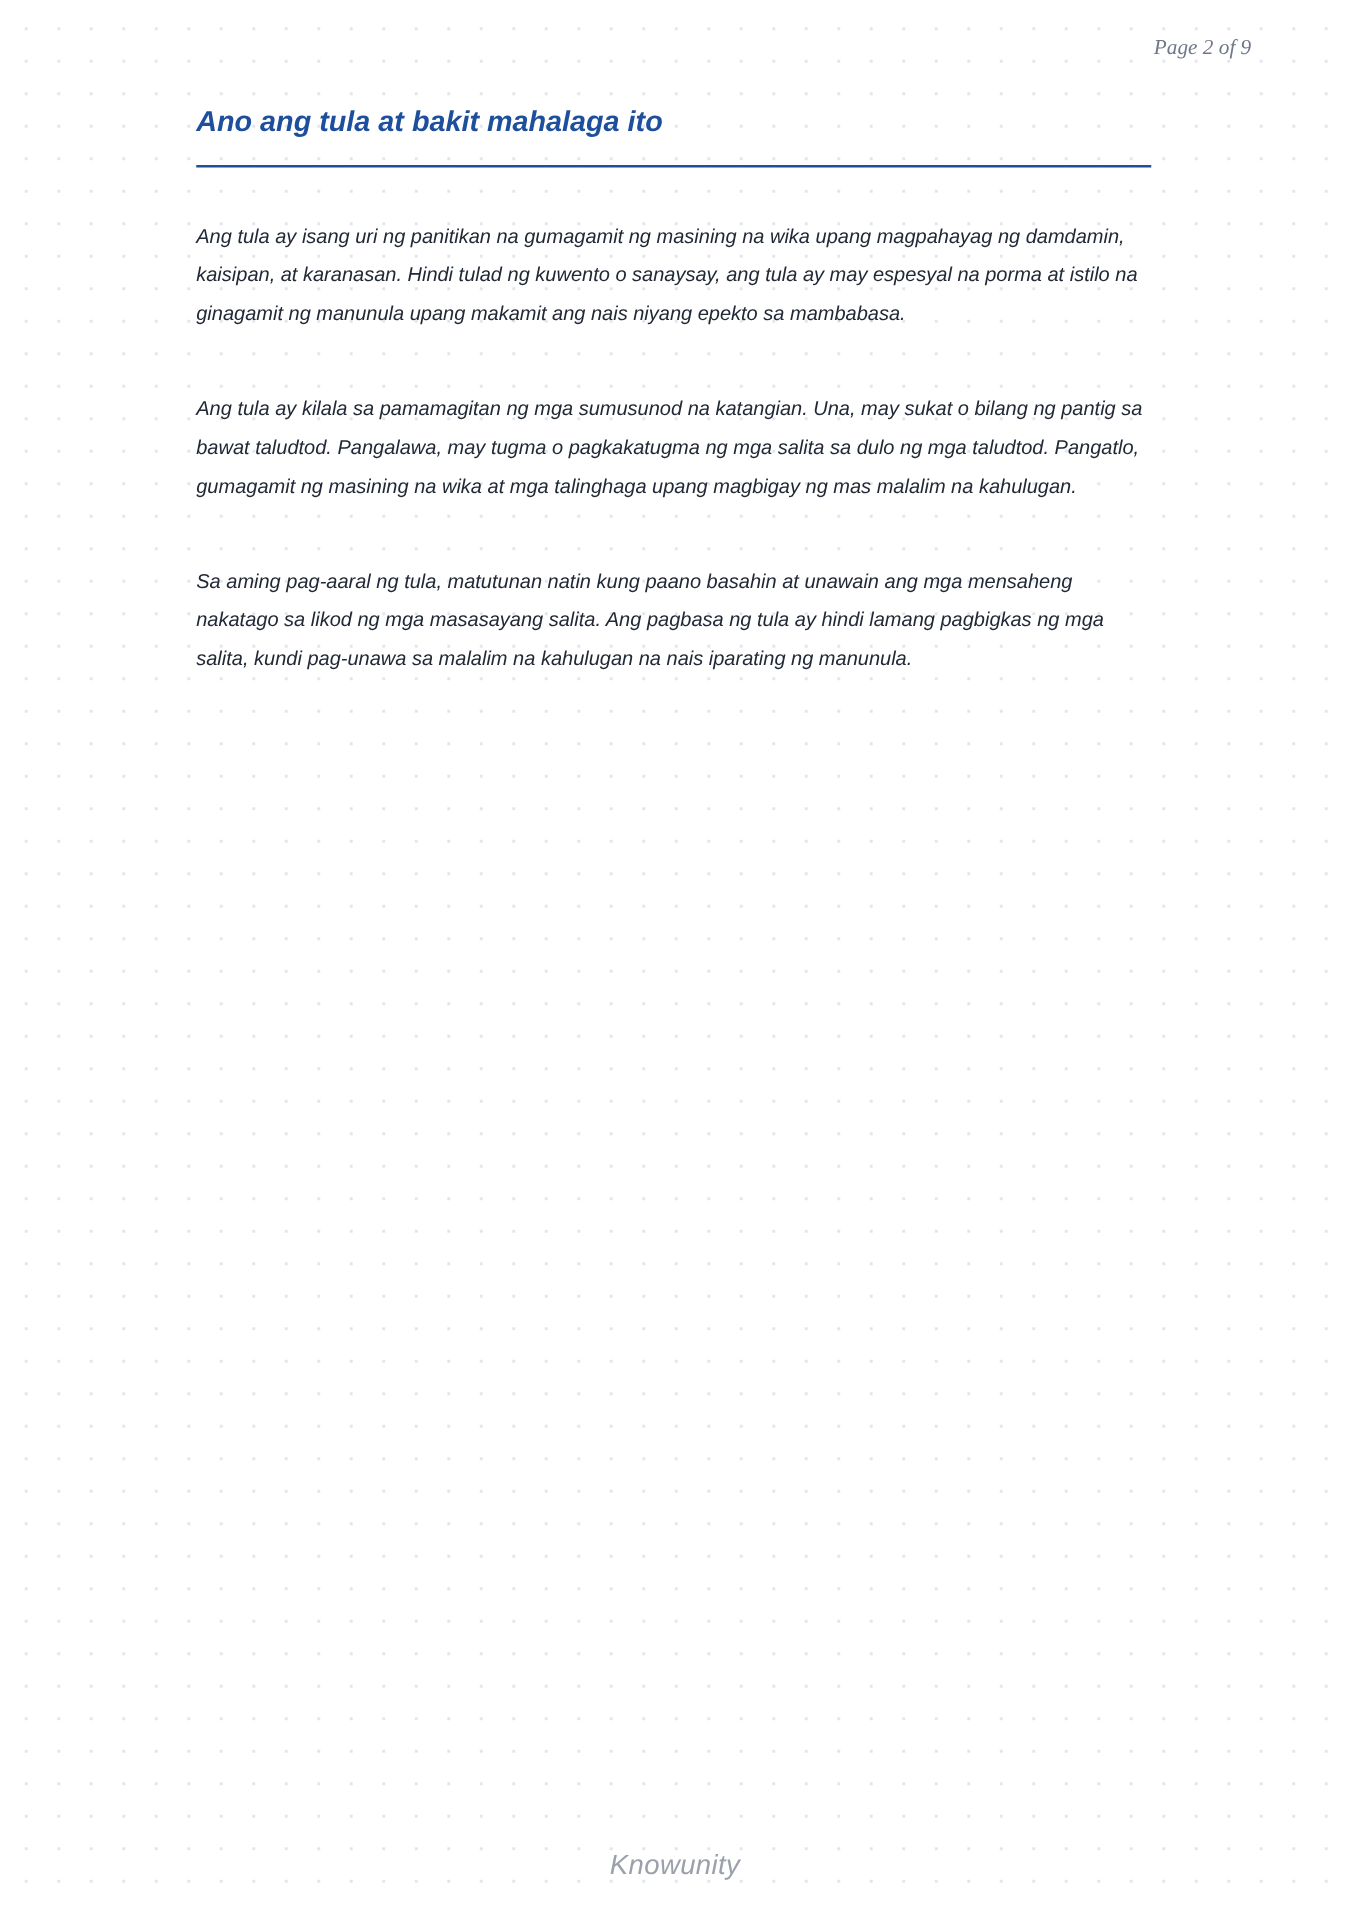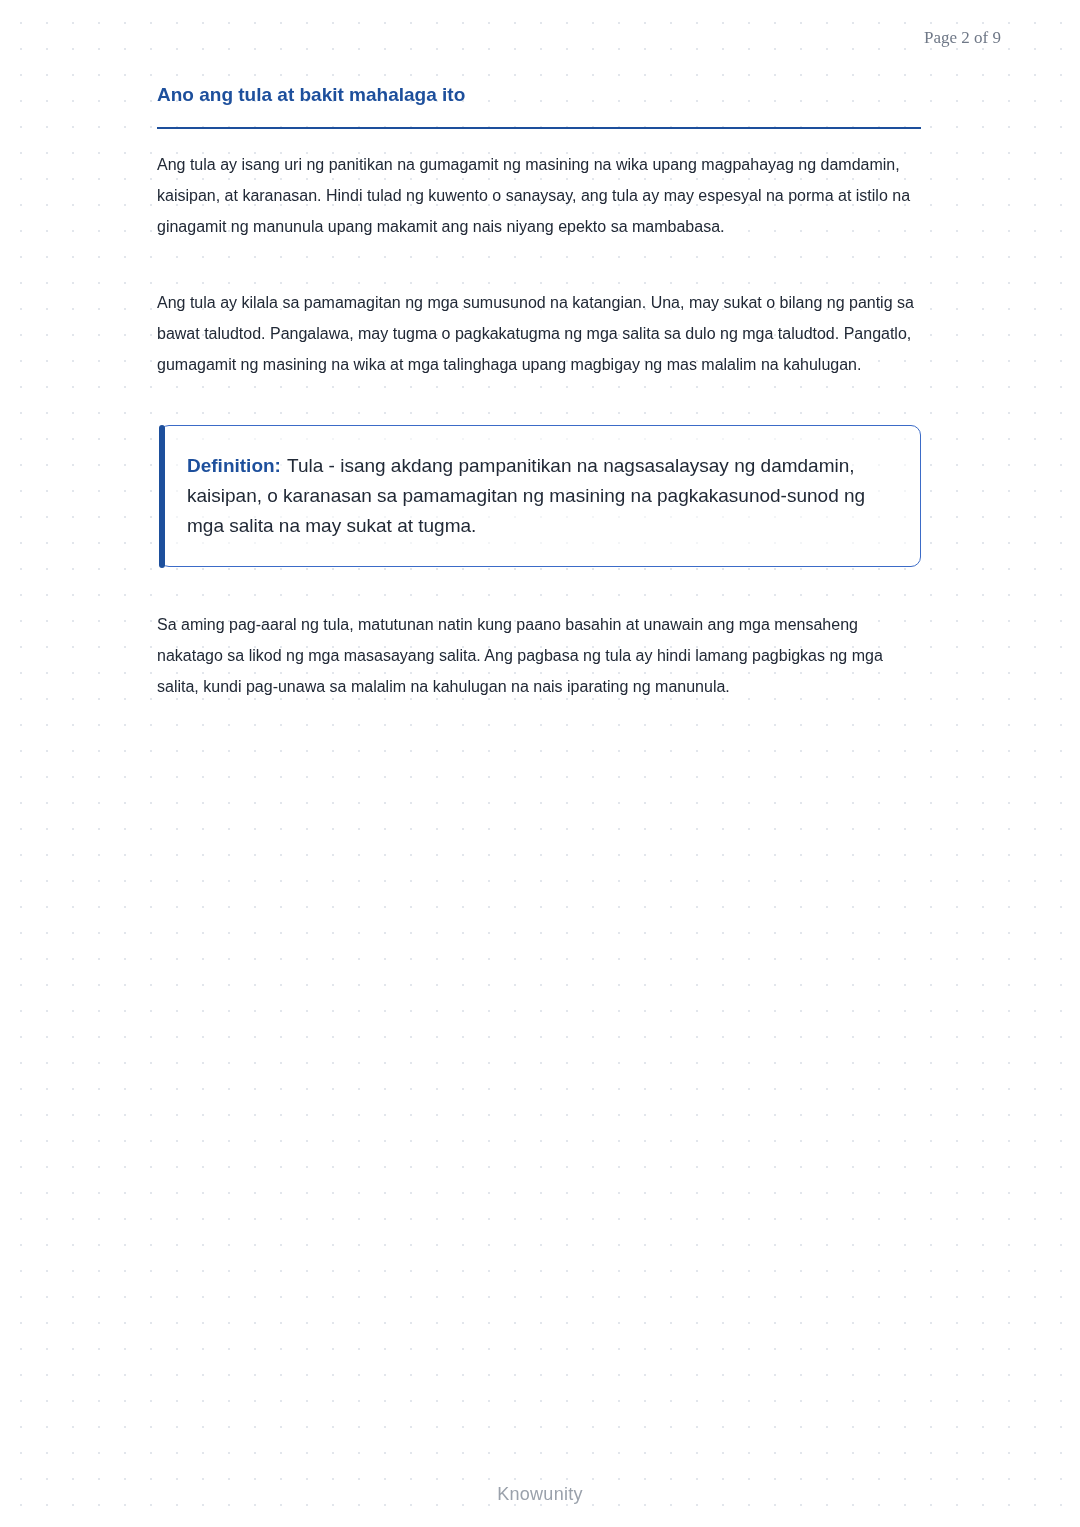--- a/index.html
+++ b/index.html
@@ -2,21 +2,21 @@
 <html style="--accent-blue: #1d4f9c; --callout-border: #3b6bc7; --body-text: #212936; --muted-text: #6f7887; --footer-text: #9aa1ab;"><head>
 <meta charset="utf-8">
 <style>
   :root {
     --accent-blue: #1d4f9c;
     --callout-border: #3b6bc7;
     --body-text: #212936;
     --muted-text: #6f7887;
     --footer-text: #9aa1ab;
   }
-  * { box-sizing: border-box; }
+  * { box-sizing: border-box; font-style: italic; }
   html, body { margin: 0; padding: 0; }
   body {
     width: 1080px;
     height: 1527px;
     position: relative;
     background-color: #ffffff;
     background-image: radial-gradient(circle, #e2e6ec 1.4px, transparent 1.5px);
     background-size: 26px 26px;
     background-position: 8px 10px;
     font-family: "Liberation Sans", sans-serif;
@@ -31,23 +31,23 @@
     font-size: 17px;
     color: var(--muted-text);
   }
   .content {
     position: absolute;
     top: 84px;
     left: 157px;
     width: 764px;
   }
   h2.heading {
-    margin: 0 0 20px 0;
+    margin: 0 0 40px 0;
     padding-bottom: 21px;
-    font-size: 19px;
+    font-size: 23px;
     font-weight: bold;
     color: var(--accent-blue);
     border-bottom: 2px solid var(--accent-blue);
   }
   p.para {
     margin: 0 0 45px 0;
     font-size: 16px;
     line-height: 31px;
     color: var(--body-text);
   }
@@ -78,47 +78,41 @@
     color: var(--accent-blue);
     font-weight: bold;
     margin-right: 0.32em;
   }
   .footer {
     position: absolute;
     bottom: 22px;
     left: 0;
     width: 100%;
     text-align: center;
-    font-size: 18px;
+    font-size: 22px;
     color: var(--footer-text);
     letter-spacing: 0.3px;
   }
 </style>
 </head>
 <body>
 
 <div class="page-indicator">Page 2 of 9</div>
 
 <main class="content">
 
   <section>
     <h2 class="heading">Ano ang tula at bakit mahalaga ito</h2>
     <p class="para">Ang tula ay isang uri ng panitikan na gumagamit ng masining na wika upang magpahayag ng damdamin, kaisipan, at karanasan. Hindi tulad ng kuwento o sanaysay, ang tula ay may espesyal na porma at istilo na ginagamit ng manunula upang makamit ang nais niyang epekto sa mambabasa.</p>
   </section>
 
   <section>
     <p class="para">Ang tula ay kilala sa pamamagitan ng mga sumusunod na katangian. Una, may sukat o bilang ng pantig sa bawat taludtod. Pangalawa, may tugma o pagkakatugma ng mga salita sa dulo ng mga taludtod. Pangatlo, gumagamit ng masining na wika at mga talinghaga upang magbigay ng mas malalim na kahulugan.</p>
   </section>
 
-  <aside class="callout">
-    <span class="accent-bar"></span>
-    <p class="callout-text">
-      <strong class="callout-label">Definition:</strong><span>Tula - isang akdang pampanitikan na nagsasalaysay ng damdamin, kaisipan, o karanasan sa pamamagitan ng masining na pagkakasunod-sunod ng mga salita na may sukat at tugma.</span>
-    </p>
-  </aside>
 
   <p class="para">Sa aming pag-aaral ng tula, matutunan natin kung paano basahin at unawain ang mga mensaheng nakatago sa likod ng mga masasayang salita. Ang pagbasa ng tula ay hindi lamang pagbigkas ng mga salita, kundi pag-unawa sa malalim na kahulugan na nais iparating ng manunula.</p>
 
 </main>
 
 <footer class="footer">
   <span>Knowunity</span>
 </footer>
 
 </body></html>

